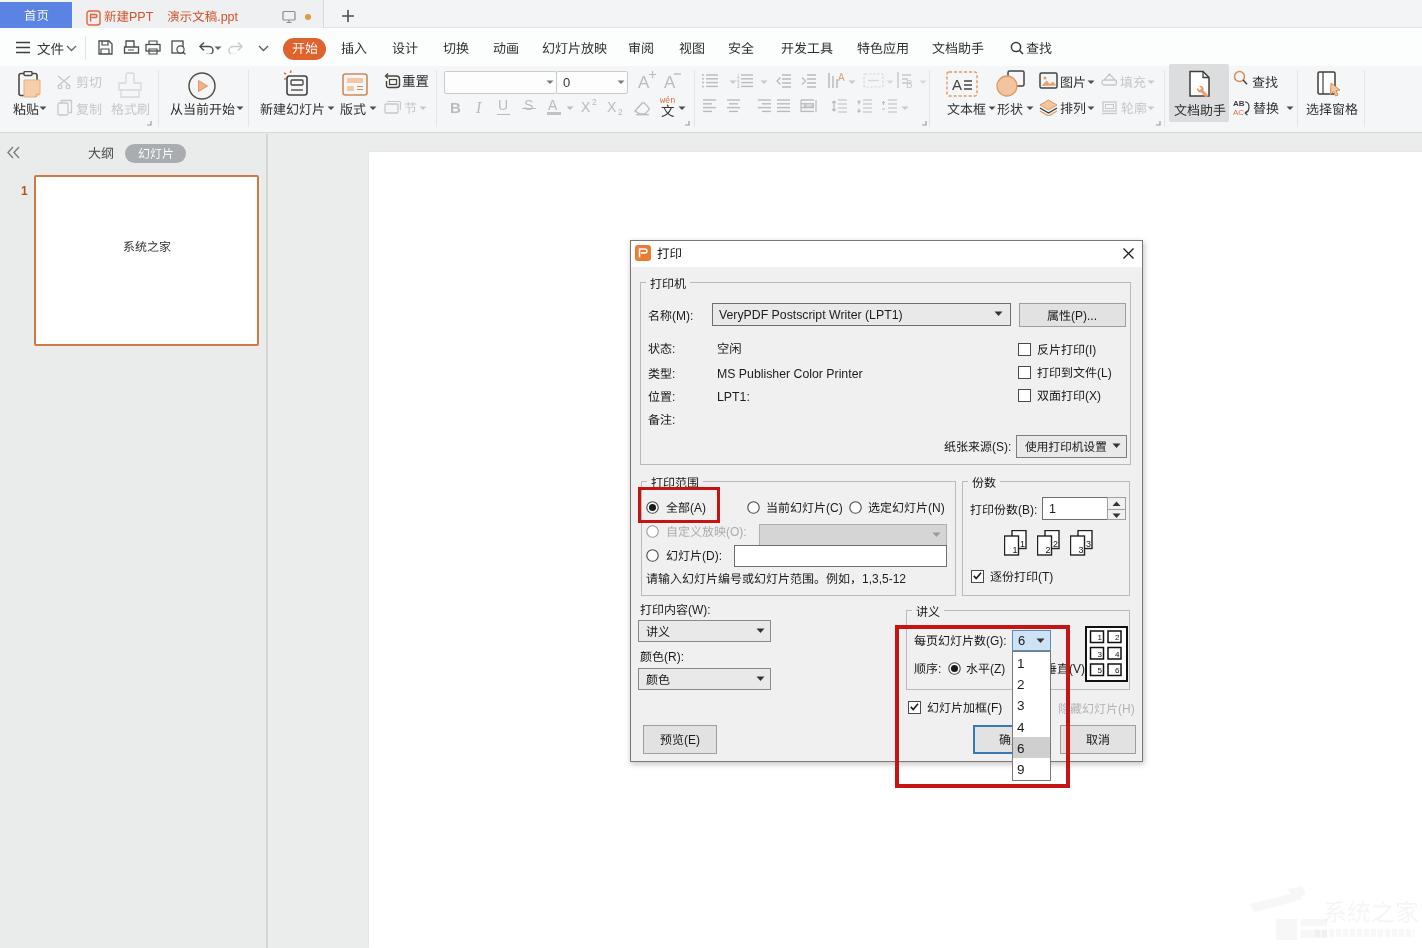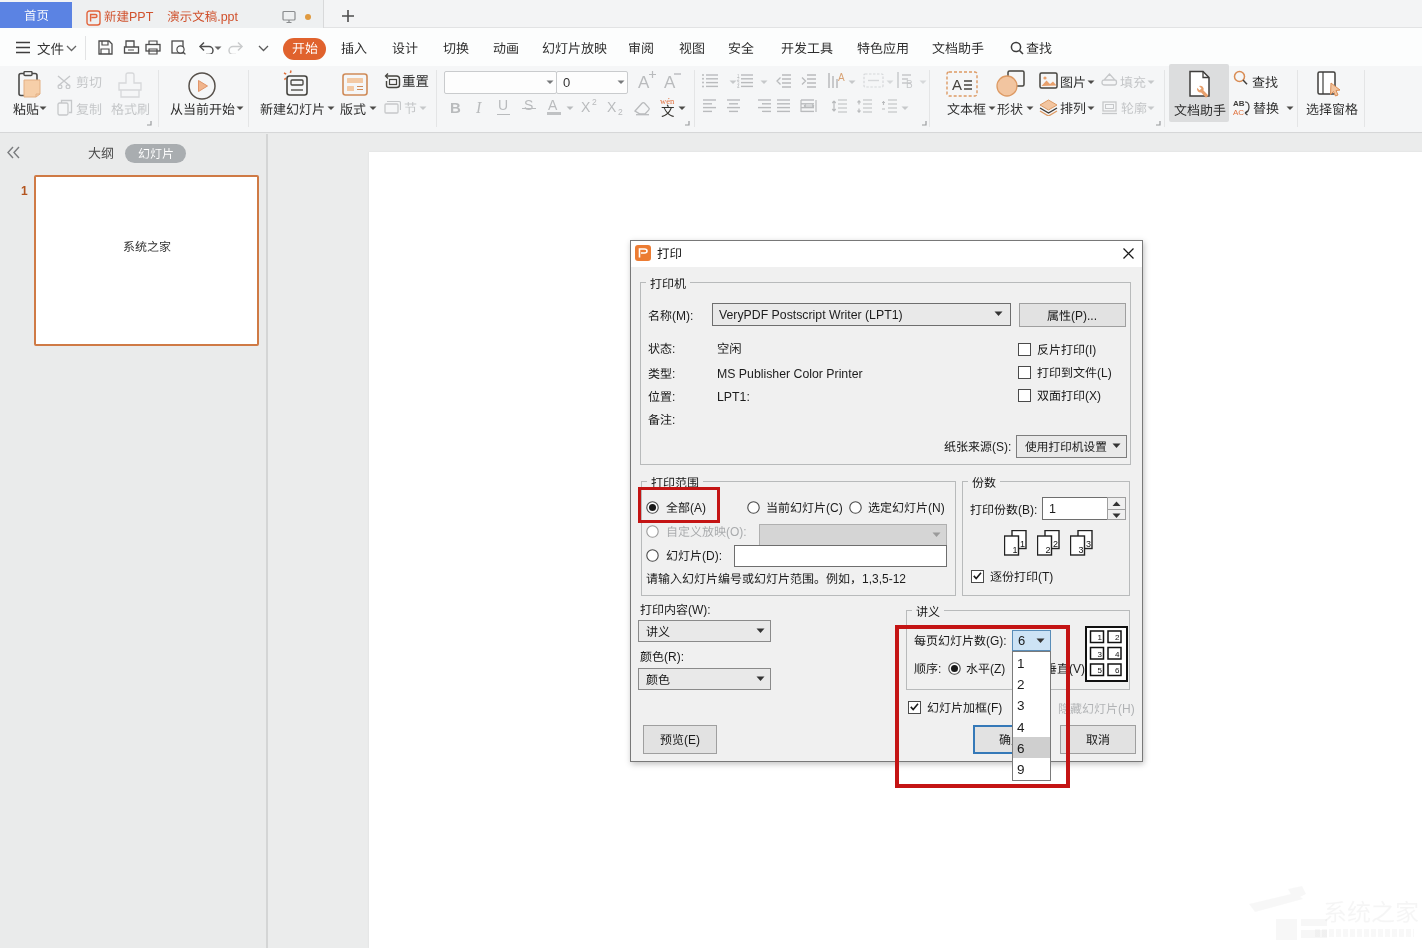--- a/index.html
+++ b/index.html
@@ -316,21 +316,21 @@
 <svg style="position:absolute;left:617.5px;top:106.7px;" width="7" height="11">
       <text x="0.0" y="8" font-family="Liberation Sans" font-size="8.5" fill="#b9bbbd">2</text>
     </svg>
 <svg style="position:absolute;left:634px;top:100px;" width="17" height="16">
       <path d="M1 11L8 3.2a1.8 1.8 0 0 1 2.6 0l4 4.4a1.8 1.8 0 0 1 0 2.5L11 14H6z" fill="none" stroke="#b9bbbd" stroke-width="1.3"></path>
       <path d="M2 14.7h13" stroke="#b9bbbd" stroke-width="1.3"></path>
     </svg>
 <svg style="position:absolute;left:661.0px;top:103.1px;" width="16" height="17">
       <use href="#g6587" transform="translate(0.0 13) scale(0.01350 -0.01350)" fill="#35342f"></use>
     </svg>
-<div style="position:absolute;left:660px;top:96px;font-size:8.5px;color:#e0703c;font-family:Liberation Serif, serif">wén</div>
+<div style="position:absolute;left:660px;top:96px;font-size:8.5px;color:#e0703c;font-family:Liberation Mono, monospace">wén</div>
 <svg style="position:absolute;left:678px;top:106px;" width="8" height="5">
       <path d="M0.5 0.5L4 4l3.5-3.5" fill="#4c4b49"></path>
     </svg>
 <svg style="position:absolute;left:702px;top:74px;" width="22" height="14">
       <circle cx="1" cy="1" r="1" fill="#b9bbbd"></circle>
       <circle cx="1" cy="4.8" r="1" fill="#b9bbbd"></circle>
       <circle cx="1" cy="8.6" r="1" fill="#b9bbbd"></circle>
       <circle cx="1" cy="12.4" r="1" fill="#b9bbbd"></circle>
       <path d="M4 1h12" stroke="#b9bbbd" stroke-width="1.4"></path>
       <path d="M4 4.8h12" stroke="#b9bbbd" stroke-width="1.4"></path>

